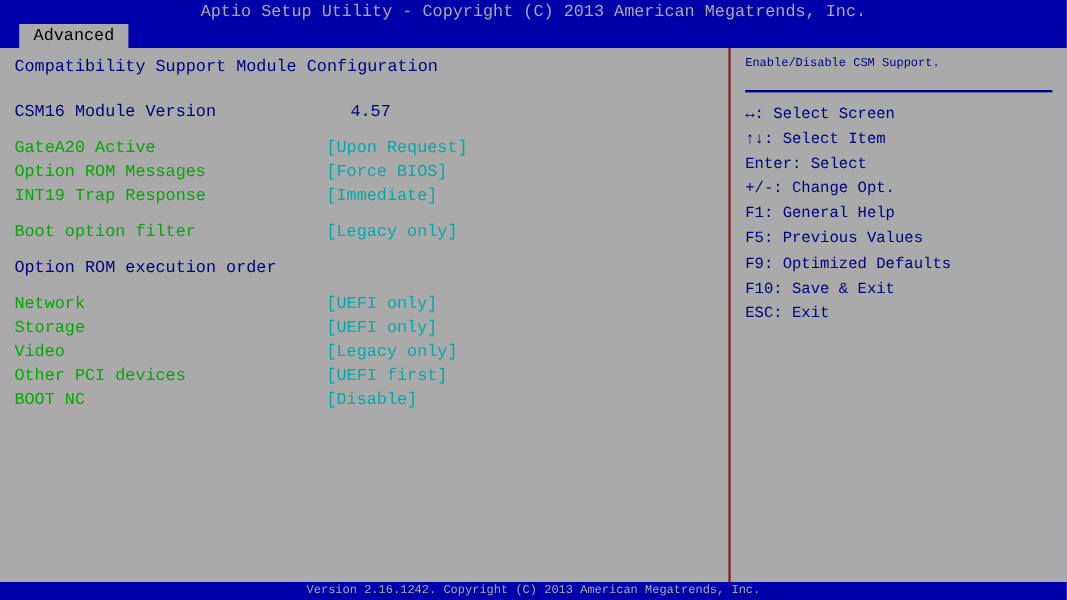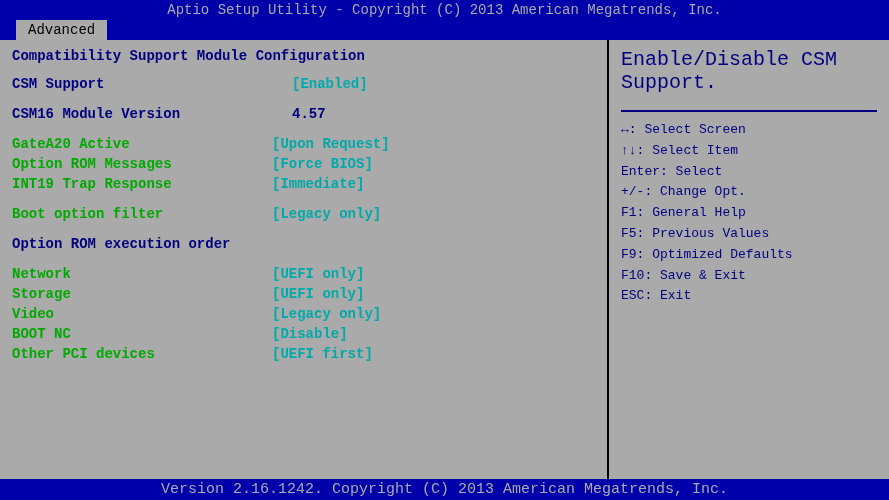--- a/index.html
+++ b/index.html
@@ -64,24 +64,23 @@
       flex: 1;
       background-color: #aaaaaa;
       color: #000080;
       margin: 0;
     }
 
     
     #left-panel {
       flex: 1;
       padding: 8px 12px;
-      border-right: 2px solid #000000;
-      color: #000080;
-      background-color: #aaaaaa;
-      font-weight: bold;
+      border-right: 2px solid #7f1d1d;
+      color: #000080;
+      background-color: #aaaaaa;
     }
 
     .section-title {
       color: #000080;
       margin-bottom: 12px;
       font-size: 14px;
     }
 
     .config-row {
       display: flex;
@@ -116,21 +115,21 @@
       width: 280px;
       padding: 8px 12px;
       background-color: #aaaaaa;
       color: #000080;
       display: flex;
       flex-direction: column;
     }
 
     #help-text {
       color: #000080;
-      font-size: 20px;
+      font-size: 10px;
       margin-bottom: 8px;
     }
 
     #divider {
       border: none;
       border-top: 2px solid #000080;
       margin: 8px 0;
     }
 
     #key-help {
@@ -138,21 +137,21 @@
       font-size: 13px;
       line-height: 1.6;
     }
 
     
     #status-bar {
       background-color: #0000aa;
       color: #aaaaaa;
       text-align: center;
       padding: 2px 0;
-      font-size: 15px;
+      font-size: 10px;
       flex-shrink: 0;
     }
   </style>
 </head>
 <body>
 
 <div id="app">
 
   <div id="title-bar">
     <span>Aptio Setup Utility - Copyright (C) 2013 American Megatrends, Inc.</span>
@@ -162,24 +161,20 @@
     <div class="tab active">
       <span>Advanced</span>
     </div>
   </div>
 
   <div id="main-content">
 
     <div id="left-panel">
       <div class="section-title">Compatibility Support Module Configuration</div>
 
-      <div class="config-row">
-        <span class="config-label white" style="color:#000080;">CSM Support</span>
-        <span class="config-value bracket" style="color:#00aaaa; margin-left: 20px;">[Enabled]</span>
-      </div>
 
       <div class="spacer"></div>
 
       <div class="config-row">
         <span class="config-label white" style="color:#000080;">CSM16 Module Version</span>
         <span class="config-value" style="color:#000080; margin-left: 20px;">4.57</span>
       </div>
 
       <div class="spacer"></div>
 
@@ -222,27 +217,27 @@
         <span class="config-label" style="color:#00aa00; min-width:260px;">Storage</span>
         <span class="config-value bracket" style="color:#00aaaa;">[UEFI only]</span>
       </div>
 
       <div class="config-row">
         <span class="config-label" style="color:#00aa00; min-width:260px;">Video</span>
         <span class="config-value bracket" style="color:#00aaaa;">[Legacy only]</span>
       </div>
 
       <div class="config-row">
+        <span class="config-label" style="color:#00aa00; min-width:260px;">Other PCI devices</span>
+        <span class="config-value bracket" style="color:#00aaaa;">[UEFI first]</span>
+      </div>
+
+      <div class="config-row">
         <span class="config-label" style="color:#00aa00; min-width:260px;">BOOT NC</span>
         <span class="config-value bracket" style="color:#00aaaa;">[Disable]</span>
-      </div>
-
-      <div class="config-row">
-        <span class="config-label" style="color:#00aa00; min-width:260px;">Other PCI devices</span>
-        <span class="config-value bracket" style="color:#00aaaa;">[UEFI first]</span>
       </div>
 
     </div>
 
     <div id="right-panel">
       <div id="help-text">Enable/Disable CSM Support.</div>
 
       <hr id="divider">
 
       <div id="key-help">

